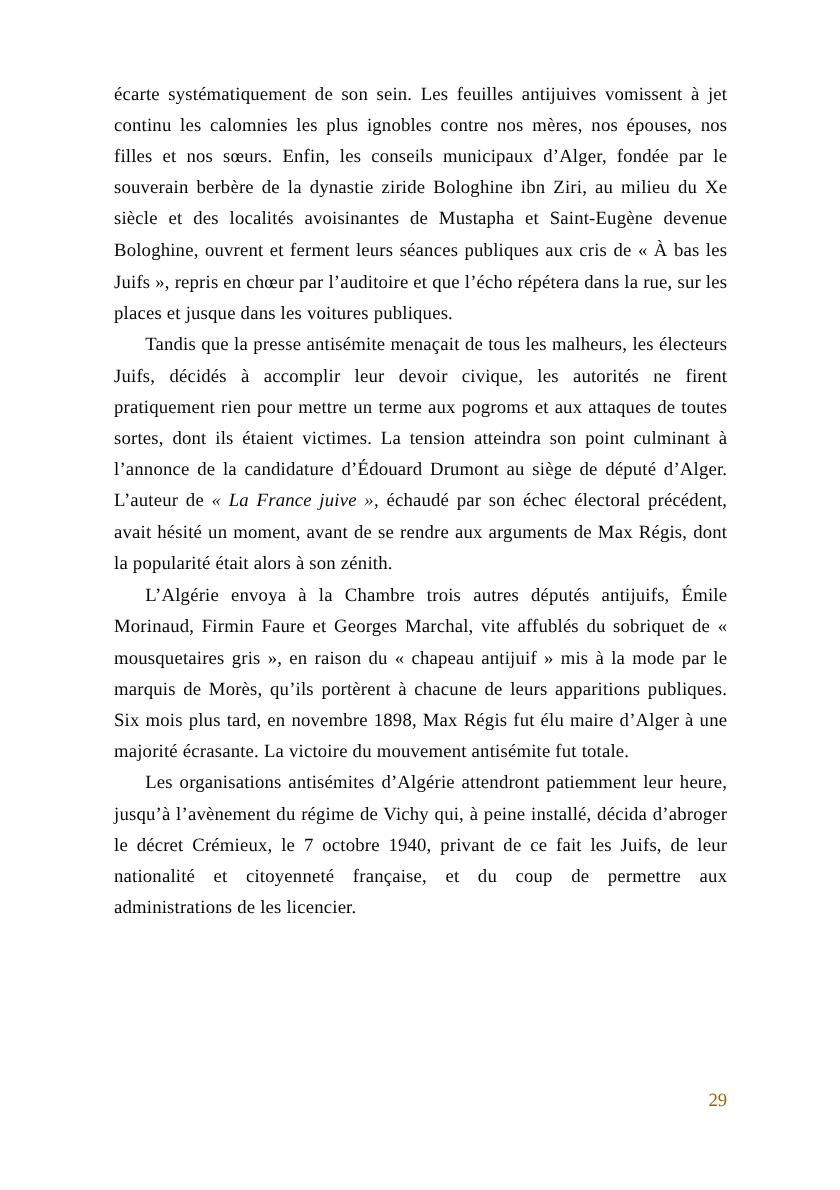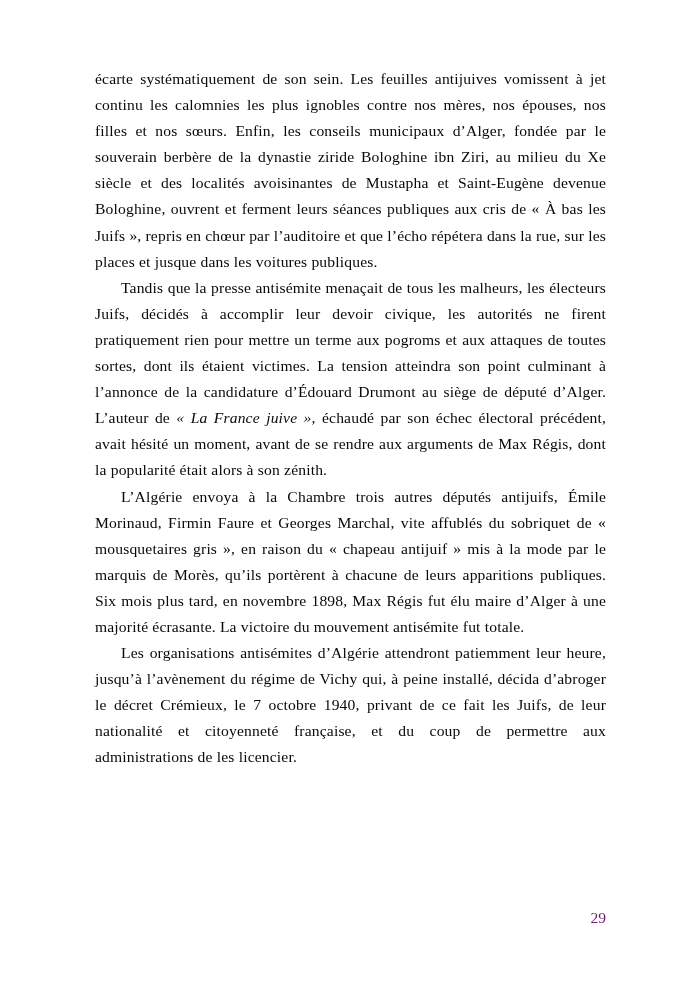--- a/index.html
+++ b/index.html
@@ -59,21 +59,21 @@
   }
 
   .folio {
     position: absolute;
     left: 95px;
     top: 908px;
     width: 511px;
     text-align: right;
     font-size: 15.6px;
     line-height: 20px;
-    color: #701a75;
+    color: #a16207;
   }
 </style>
 </head>
 <body>
 
 <div class="page">
 
   <div class="text-block">
 
     <p class="para no-indent">

